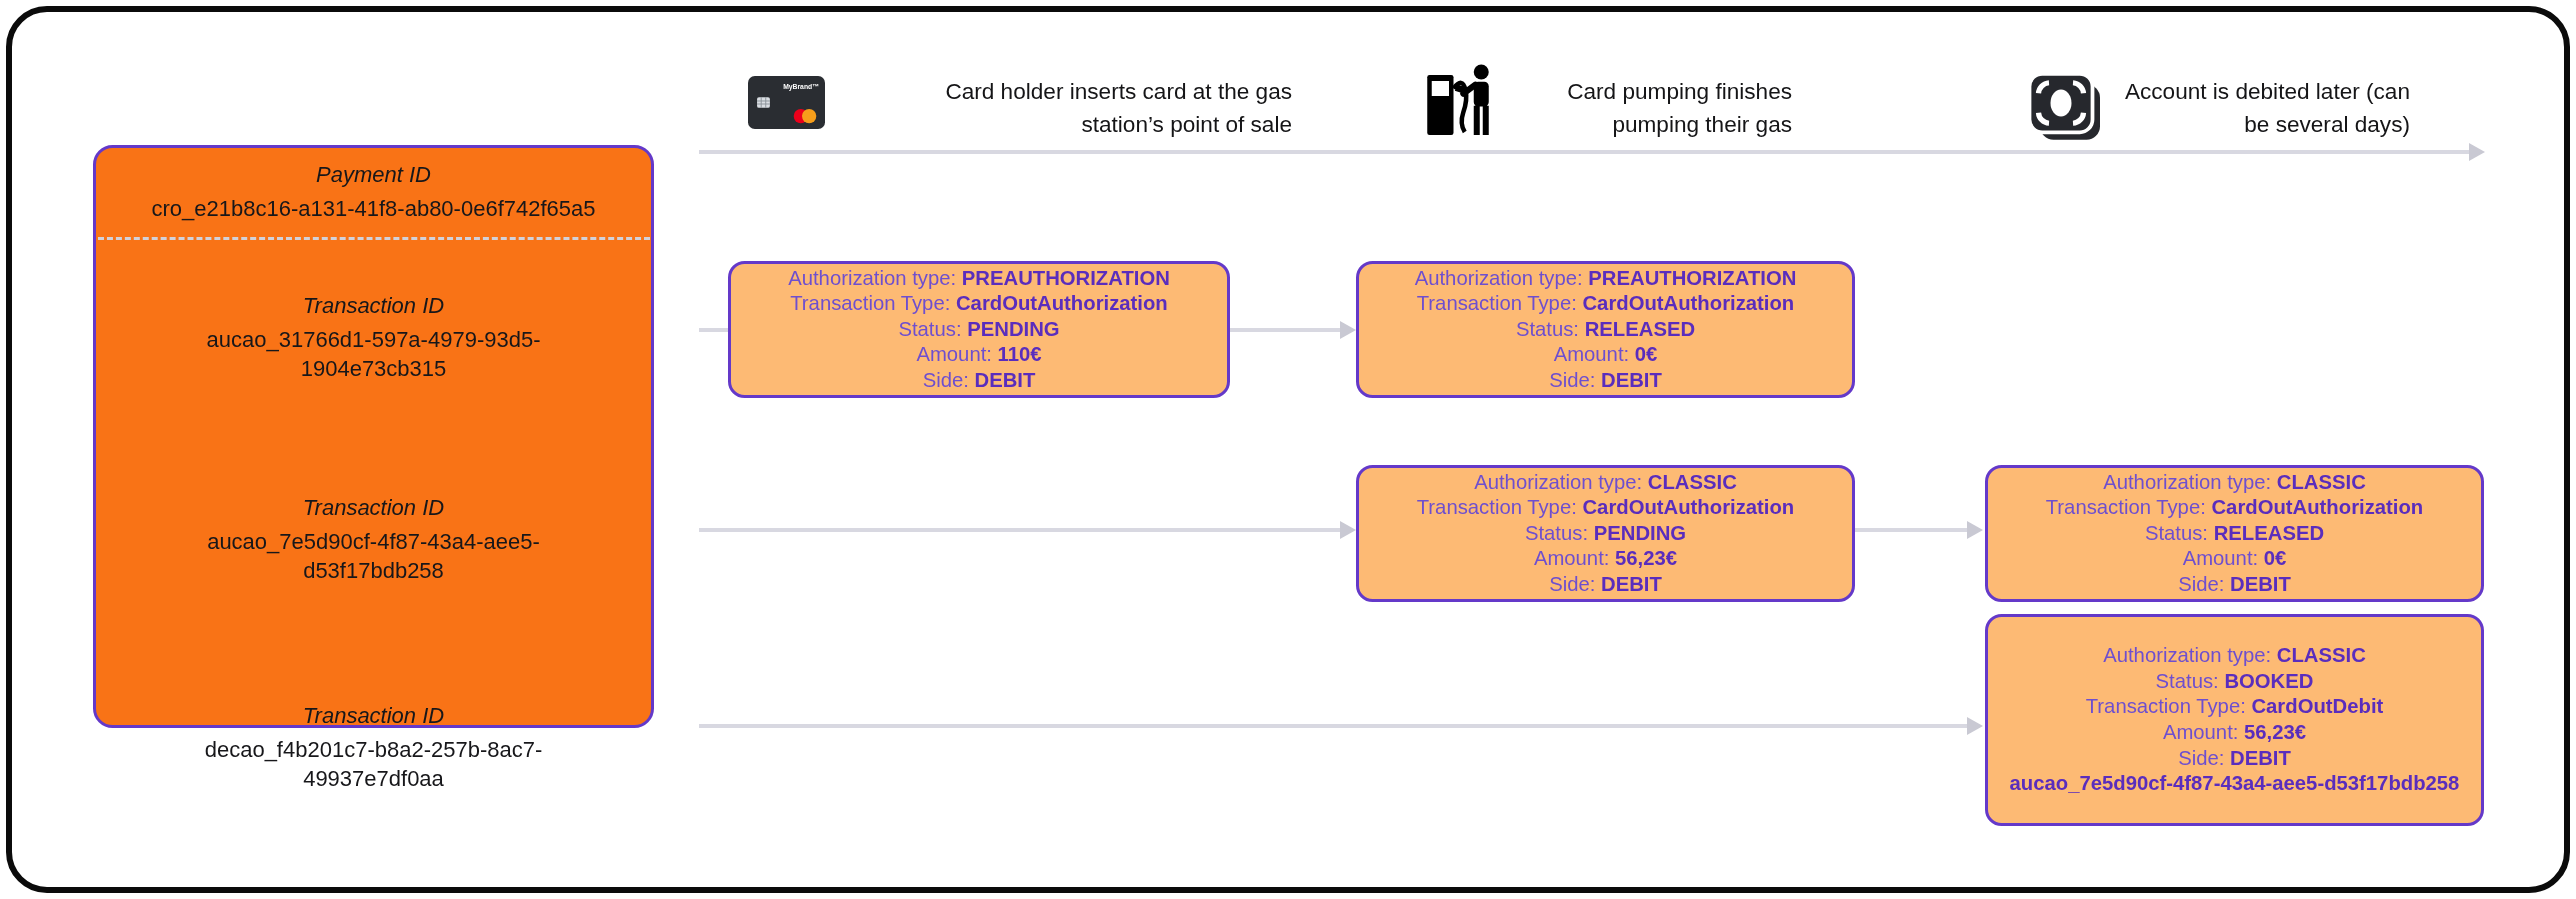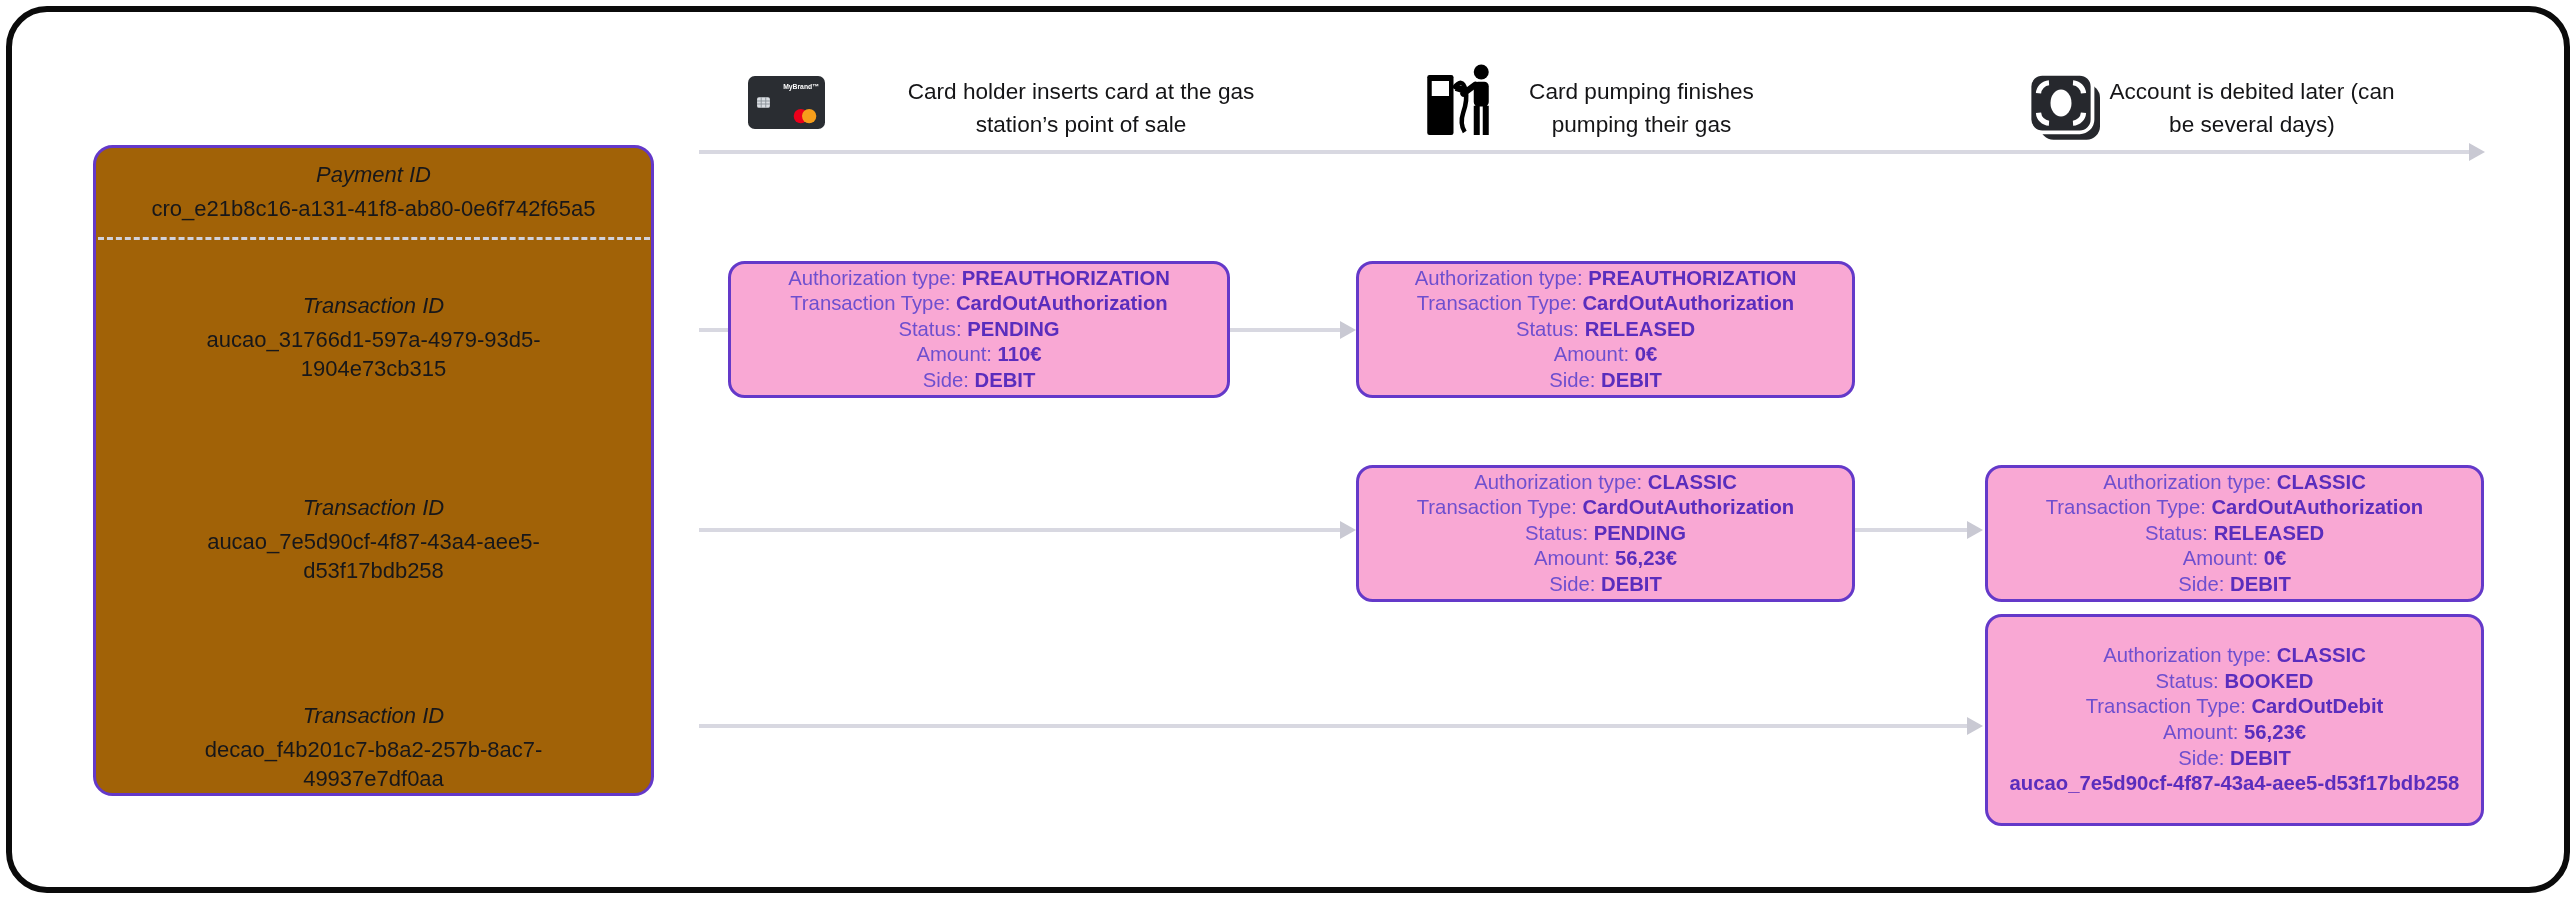--- a/index.html
+++ b/index.html
@@ -8,41 +8,41 @@
     font-family:"Liberation Sans","DejaVu Sans",sans-serif;
     -webkit-font-smoothing:antialiased;color:#1c1c1e;
   }
   .frame{
     position:absolute;inset:6px;background:#fff;border:6px solid #0b0b0b;
     border-radius:41px;box-sizing:border-box;
   }
 
   
   .payment-panel{
-    position:absolute;left:93px;top:145px;width:561px;height:651px;
-    border:3px solid #6439c9;border-radius:19.6px;background:#a16207;box-sizing:border-box;
+    position:absolute;left:93px;top:145px;width:561px;height:583px;
+    border:3px solid #6439c9;border-radius:19.6px;background:#f97316;box-sizing:border-box;
   }
   .pp-block{position:absolute;left:0;right:0;text-align:center;}
   .pp-label{font-style:italic;font-size:22px;line-height:30px;color:#17171a;}
   .pp-id{
     font-size:22px;line-height:29px;color:#17171a;margin:4px auto;
     overflow-wrap:anywhere;
   }
   .pp-payment{top:12px;}
   .pp-payment .pp-id{max-width:520px;}
   .pp-divider{
     position:absolute;left:1.5px;right:1.5px;top:89px;height:0;
     border-top:3.8px dashed #d1d1da;
   }
   .pp-t1{top:143px;} .pp-t2{top:345px;} .pp-t3{top:553px;}
   .pp-t1 .pp-id,.pp-t2 .pp-id,.pp-t3 .pp-id{max-width:435px;}
 
   
   .step-caption{
-    position:absolute;top:75px;text-align:center;font-size:22.6px;line-height:33px;
+    position:absolute;top:75px;text-align:right;font-size:22.6px;line-height:33px;
     color:#151517;
   }
   .cap-1{left:870px;width:422px;}
   .cap-2{left:1491px;width:301px;}
   .cap-3{left:2094px;width:316px;}
   .icon-wrap{position:absolute;}
   .icon-card{left:748px;top:76px;}
   .icon-pump{left:1424px;top:63px;}
   .icon-money{left:2028px;top:72px;}
 
@@ -60,21 +60,21 @@
   .h-a2{left:1340px;top:321px;}
   .c-a3{left:699px;top:528px;width:643px;}
   .h-a3{left:1340px;top:521px;}
   .c-a4{left:1854px;top:528px;width:115px;}
   .h-a4{left:1967px;top:521px;}
   .c-a5{left:699px;top:724px;width:1271px;}
   .h-a5{left:1967px;top:717px;}
 
   
   .dbox{
-    position:absolute;border:3px solid #6439c9;border-radius:16.6px;background:#f9a8d4;
+    position:absolute;border:3px solid #6439c9;border-radius:16.6px;background:#fdba74;
     box-sizing:border-box;display:flex;flex-direction:column;justify-content:center;
     text-align:center;font-size:20.3px;line-height:25.6px;padding:0 7.5px;
   }
   .dbox .lbl{color:#6e4fcf;font-weight:400;}
   .dbox .val{color:#5a2dbd;font-weight:700;}
   .dbox .origin-id{color:#5a2dbd;font-weight:700;overflow-wrap:anywhere;max-width:452px;margin:0 auto;}
   .box-a{left:728px;top:261px;width:502px;height:137px;}
   .box-b{left:1356px;top:261px;width:499px;height:137px;}
   .box-c{left:1356px;top:465px;width:499px;height:137px;}
   .box-d{left:1985px;top:465px;width:499px;height:137px;}

